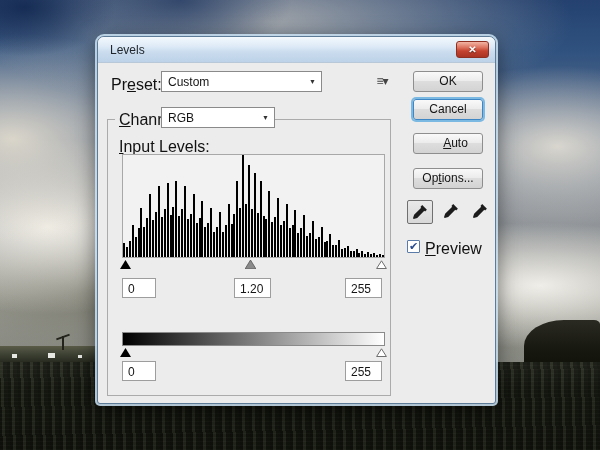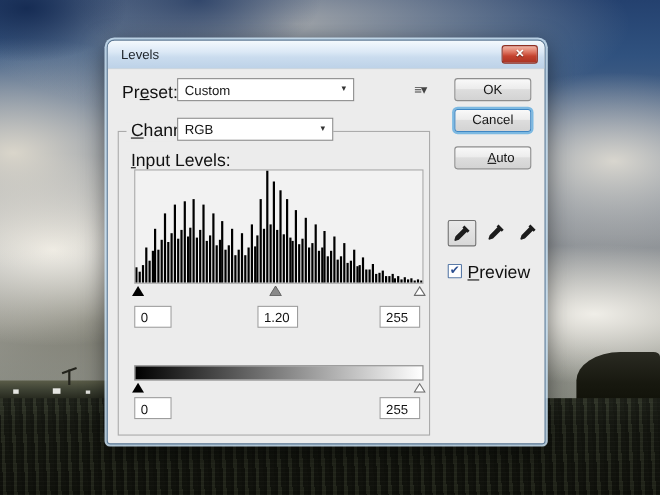--- a/index.html
+++ b/index.html
@@ -117,20 +117,21 @@
       <span>Custom</span>
       <span class="dd-arrow">▼</span>
     </div>
     <div class="preset-menu-btn">
       <span>≡▾</span>
     </div>
 
     <div class="push-btn focused" style="left:315px; top:62px;">Cancel</div>
     <div class="push-btn" style="left:315px; top:34px;">OK</div>
     <div class="push-btn" style="left:315px; top:96px;padding-left:15px;"><u>A</u>uto</div>
+    <div class="push-btn" style="left:315px; top:131px;">Op<u>t</u>ions...</div>
 
     <div class="dropper selected" style="left:309px;">
       <svg width="16" height="16" viewBox="0 0 16 16">
         <path d="M10.2 1.1 L14.9 5.8 L13.1 7.6 L12.3 6.8 L5.2 13.9 L1.7 15.0 L1.0 14.3 L2.1 10.8 L9.2 3.7 L8.4 2.9 Z" fill="#1c1c1c"></path>
       </svg>
     </div>
     <div class="dropper" style="left:340px;">
       <svg width="16" height="16" viewBox="0 0 16 16">
         <path d="M10.2 1.1 L14.9 5.8 L13.1 7.6 L12.3 6.8 L5.2 13.9 L1.7 15.0 L1.0 14.3 L2.1 10.8 L9.2 3.7 L8.4 2.9 Z" fill="#1c1c1c"></path>
       </svg>
@@ -142,21 +143,21 @@
     </div>
 
     <div class="checkbox">
       <span>✔</span>
     </div>
     <span class="label" style="left:327px; top:203px;"><u>P</u>review</span>
 
     <div class="groupbox"></div>
 
     <span class="label mask" style="left:17px; top:74px;"><u>C</u>hannel:</span>
-    <div class="dropdown" style="left:63px; top:70px; width:142px;">
+    <div class="dropdown" style="left:63px; top:70px; width:114px;">
       <span>RGB</span>
       <span class="dd-arrow">▼</span>
     </div>
 
     <span class="label" style="left:21px; top:101px;"><u>I</u>nput Levels:</span>
     <div class="histogram">
 
     <div class="hbar" style="height: 14%;"></div>
         <div class="hbar" style="height: 10%;"></div>
         <div class="hbar" style="height: 16%;"></div>

